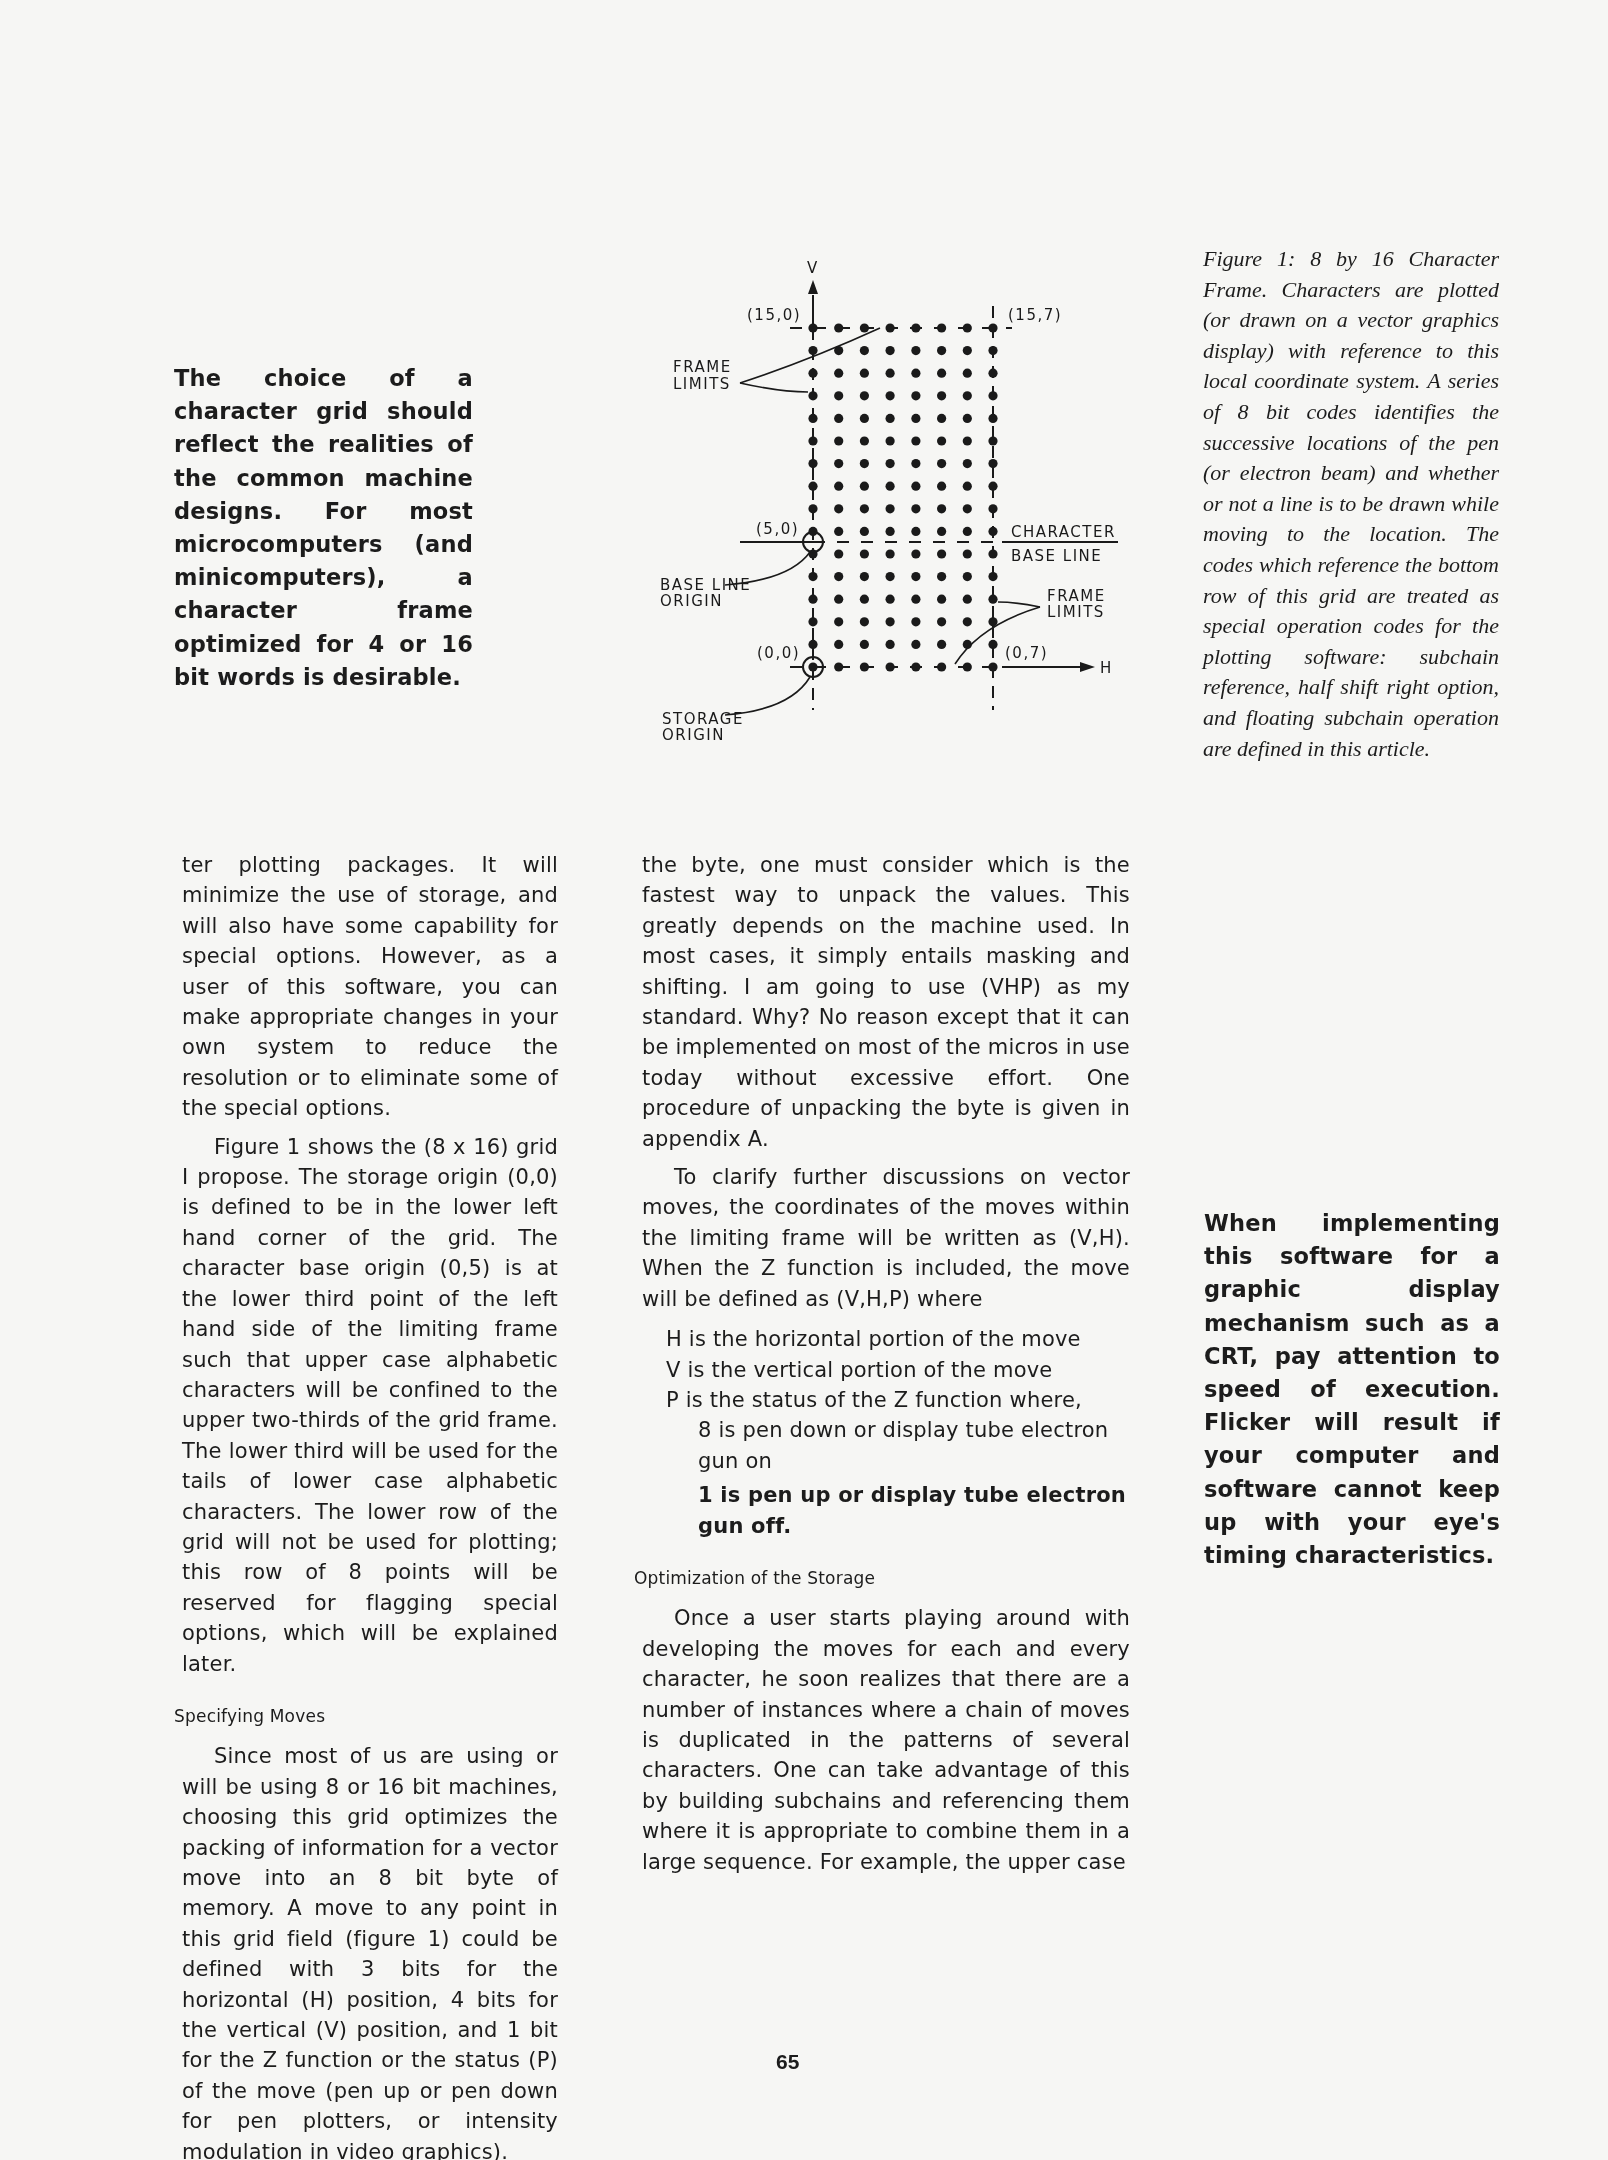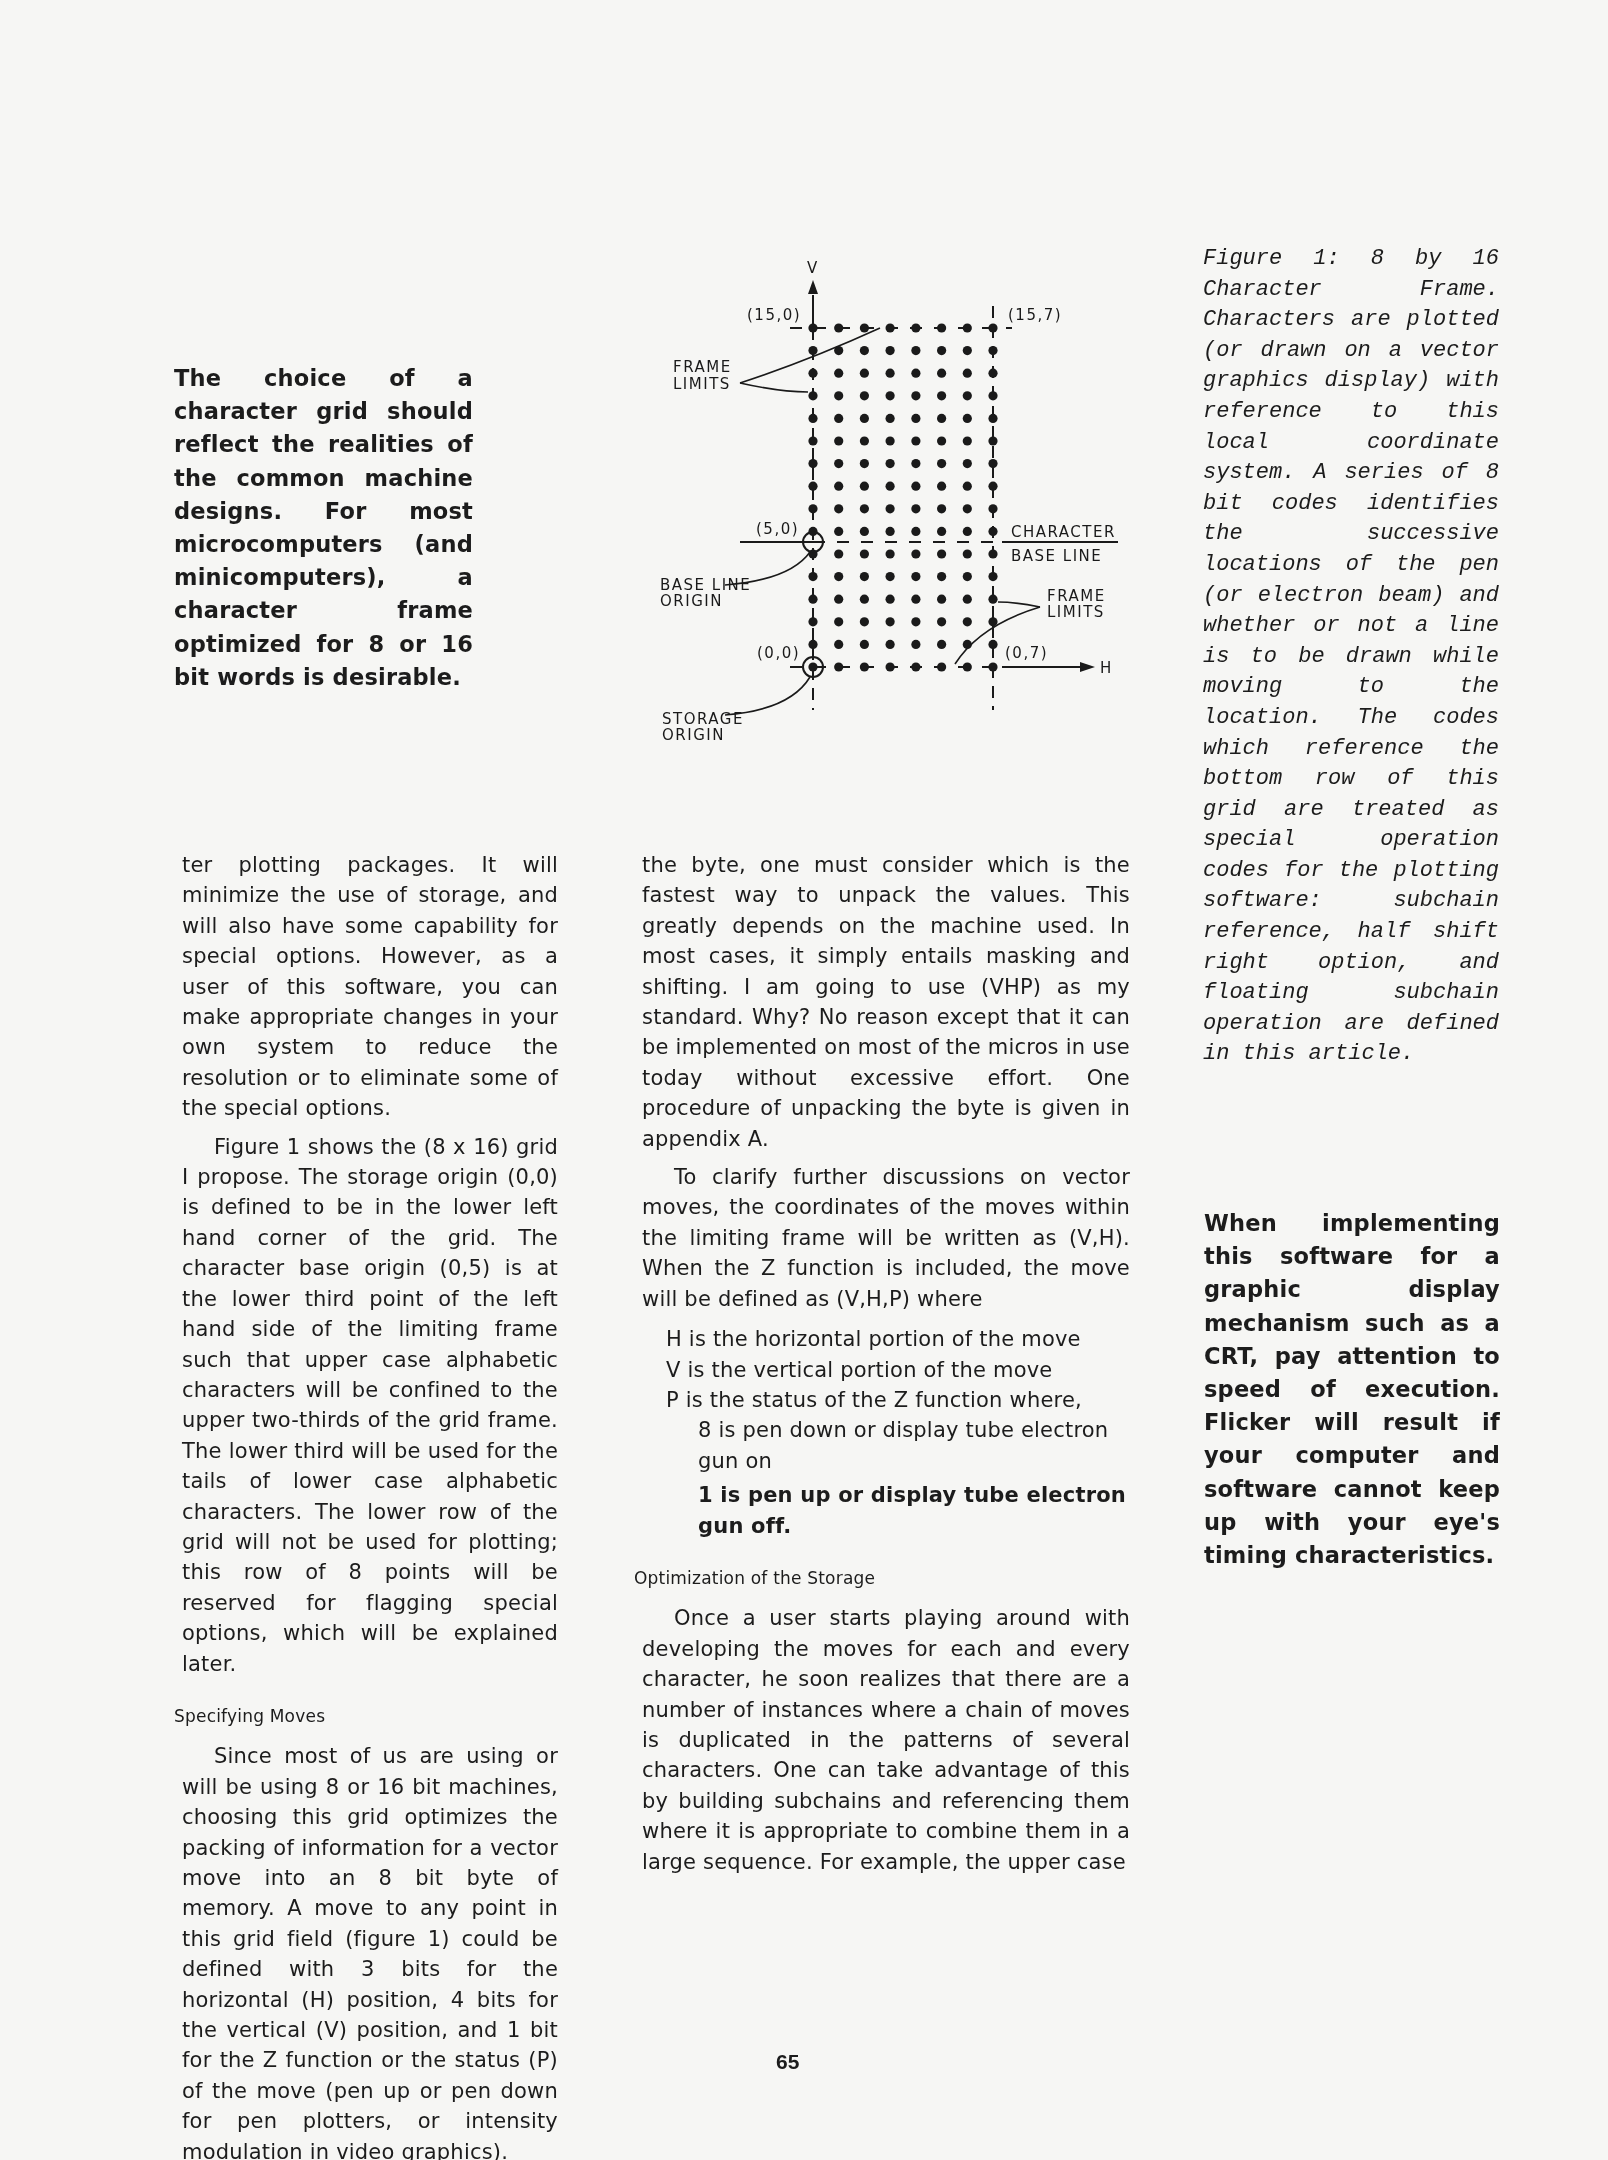--- a/index.html
+++ b/index.html
@@ -14,21 +14,21 @@
   .abs { position: absolute; }
   .pullquote {
     font-family: "DejaVu Sans", sans-serif;
     font-weight: bold;
     font-size: 22.5px;
     line-height: 33.2px;
     text-align: justify;
     letter-spacing: 0.2px;
   }
   .caption {
-    font-family: Liberation Mono, monospace;
+    font-family: Liberation Serif, serif;
     font-style: italic;
     font-size: 22px;
     line-height: 30.6px;
     text-align: justify;
   }
   .body-text {
     font-family: "DejaVu Sans", sans-serif;
     font-size: 21px;
     line-height: 30.4px;
     text-align: justify;
@@ -53,21 +53,21 @@
   svg text {
     font-family: "DejaVu Sans", sans-serif;
     font-size: 15px;
     letter-spacing: 1.5px;
     fill: #1a1a1a;
   }
 </style>
 </head>
 <body>
 
-<div class="abs pullquote" style="left:174px; top:362px; width:299px;">The choice of a character grid should reflect the realities of the common machine designs. For most microcomputers (and minicomputers), a character frame optimized for 8 or 16 bit words is desirable.</div>
+<div class="abs pullquote" style="left:174px; top:362px; width:299px;">The choice of a character grid should reflect the realities of the common machine designs. For most microcomputers (and minicomputers), a character frame optimized for 4 or 16 bit words is desirable.</div>
 
 <svg class="abs" style="left:640px; top:240px;" width="520" height="560" viewBox="0 0 520 560">
   <g id="grid-lines" stroke="#1a1a1a" stroke-width="2" fill="none">
 
     <line x1="173" y1="55" x2="173" y2="88"></line>
 
     <line x1="173" y1="88" x2="173" y2="470" stroke-dasharray="12,8"></line>
 
     <line x1="353" y1="66" x2="353" y2="470" stroke-dasharray="12,8"></line>
 

